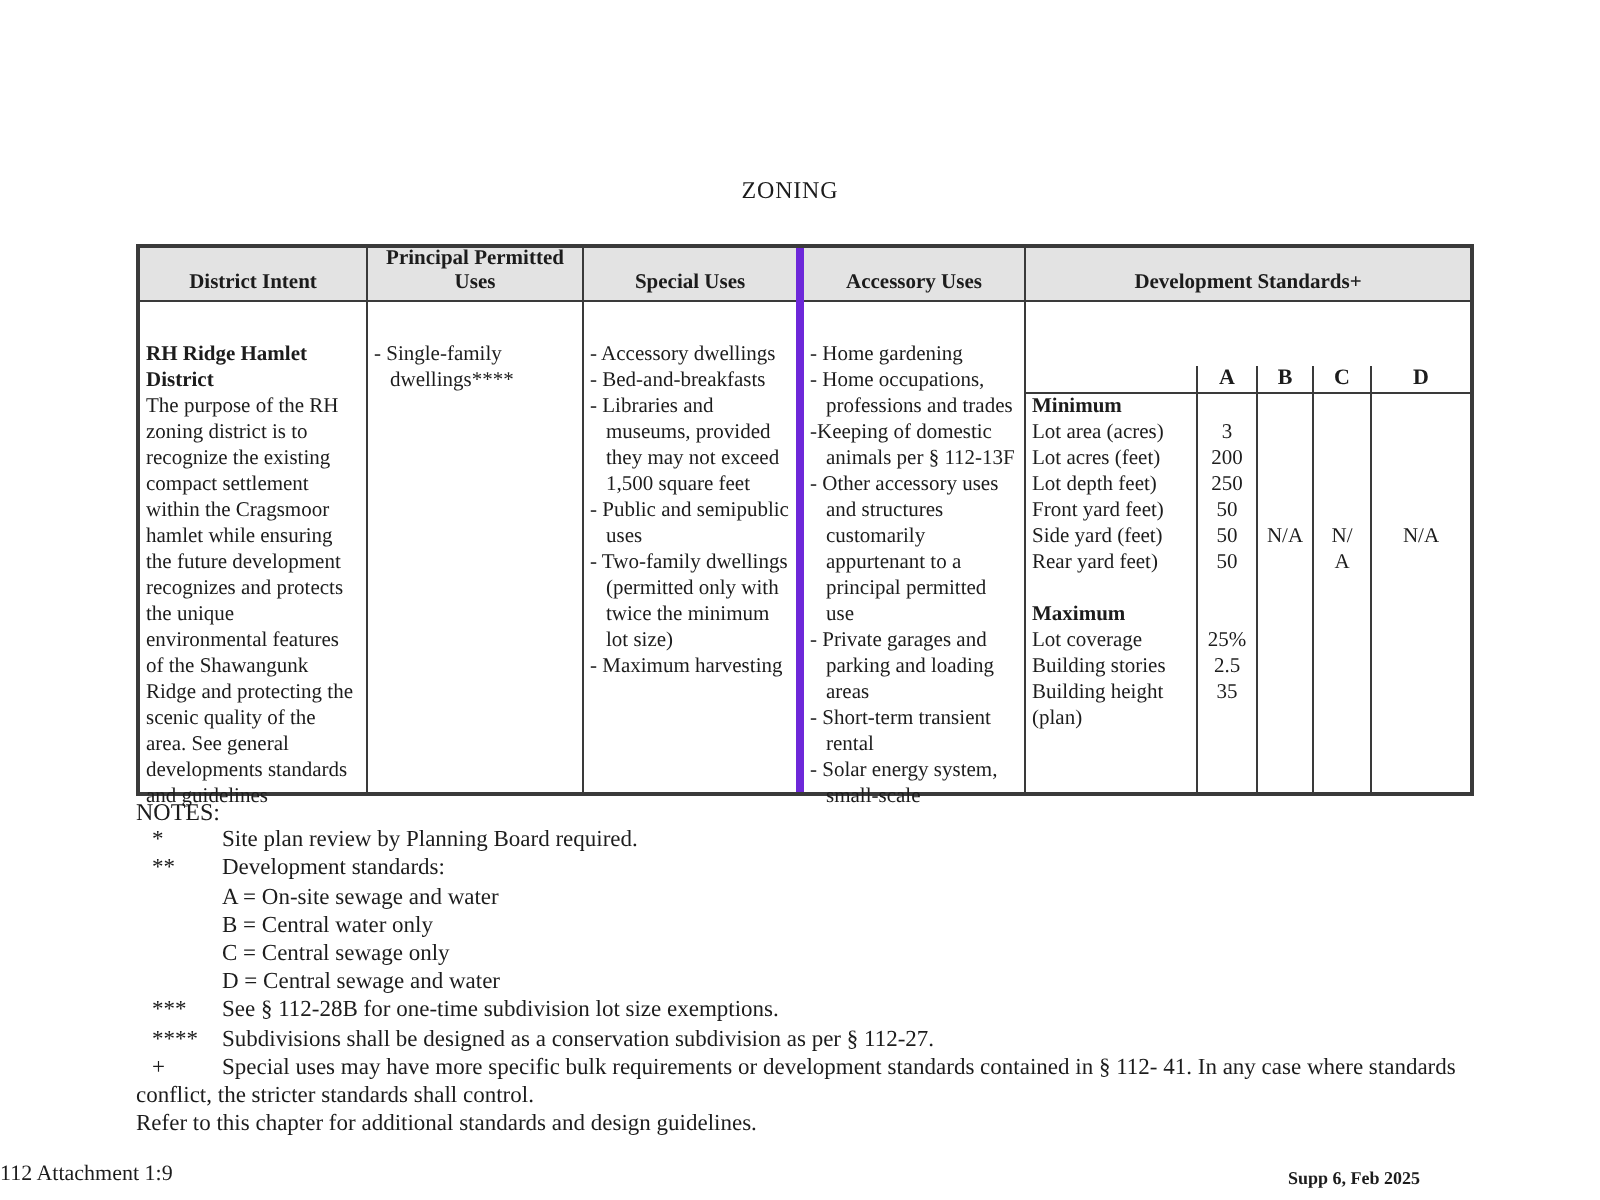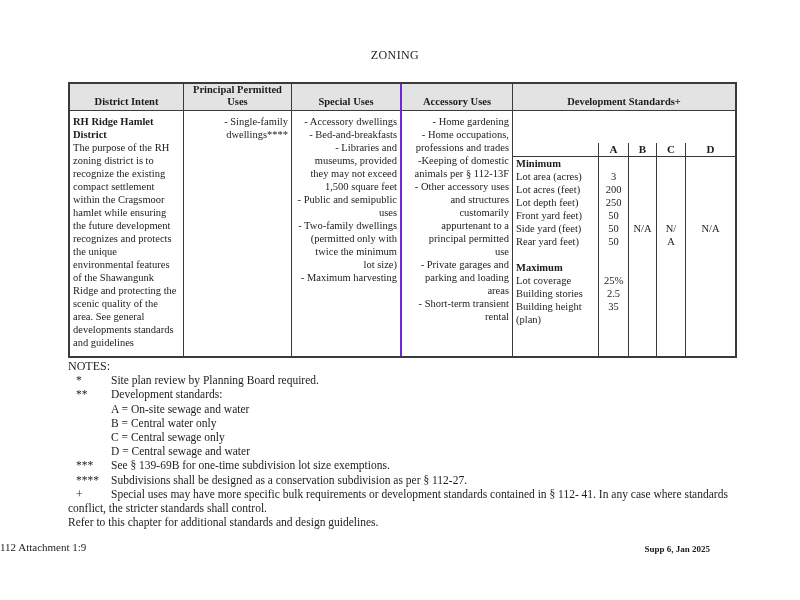--- a/index.html
+++ b/index.html
@@ -4,54 +4,54 @@
 <style>
   * { box-sizing: border-box; margin: 0; padding: 0; }
   html,body { width:800px; height:600px; }
   body {
     background:#ffffff;
     font-family:"Liberation Serif","DejaVu Serif",serif;
     color:#1c1c1c;
     position:relative;
     overflow:hidden;
   }
-  .page { position:absolute; inset:0; }
+  .page { position:absolute; inset:0;margin-top:40px; }
 
   .doc-title {
     position:absolute; top:48px; left:0; width:790px;
     text-align:center; font-size:12px; letter-spacing:.4px;
   }
 
   
   .ztable {
     position:absolute; left:68px; top:82px;
     width:669px; height:276px;
     border:2px solid #3a3a3a;
     display:flex;
     background:#fff;
     font-size:10.5px; line-height:13px;
   }
   .zcol { display:flex; flex-direction:column; }
   .zcol.c1 { width:114px; border-right:1px solid #3a3a3a; }
   .zcol.c2 { width:108px; border-right:1px solid #3a3a3a; }
-  .zcol.c3 { width:110px; border-right:2px solid #6d28d9; }
+  .zcol.c3 { width:110px; border-right:4px solid #6d28d9; }
   .zcol.c4 { width:111px; border-right:1px solid #3a3a3a; }
   .zcol.c5 { flex:1;gap:32px; }
 
   .zhead {
     height:27px; flex:none;
     background:#e3e3e3;
     border-bottom:1px solid #3a3a3a;
     font-weight:bold; font-size:10.5px; line-height:12px;
     display:flex; align-items:flex-end; justify-content:center;
     text-align:center; padding:1px 2px 2px 2px;
   }
-  .zbody { flex:1; padding:4px 3px; }
-
-  .li { padding-left:8px; text-indent:-8px; margin:0;text-align:right; }
+  .zbody { flex:1; padding:20px 3px; }
+
+  .li { padding-left:8px; text-indent:-8px; margin:0; }
   .bold { font-weight:bold; }
 
   
   .devgrid { flex:1; display:flex; }
   .dcol { display:flex; flex-direction:column; }
   .dcol.lbl { width:85px; }
   .dcol.a { width:30px; border-left:1px solid #3a3a3a; }
   .dcol.b { width:28px; border-left:1px solid #3a3a3a; }
   .dcol.cc { width:29px; border-left:1px solid #3a3a3a; }
   .dcol.d { flex:1; border-left:1px solid #3a3a3a; }
@@ -125,20 +125,21 @@
 
     <div class="zcol c4">
       <div class="zhead">Accessory Uses</div>
       <div class="zbody">
         <div class="li">- Home gardening</div>
         <div class="li">- Home occupations, professions and trades</div>
         <div class="li">-Keeping of domestic animals per § 112-13F</div>
         <div class="li">- Other accessory uses and structures customarily appurtenant to a principal permitted use</div>
         <div class="li">- Private garages and parking and loading areas</div>
         <div class="li">- Short-term transient rental</div>
+        <div class="li">- Solar energy system, small-scale</div>
       </div>
     </div>
 
     <div class="zcol c5">
       <div class="zhead">Development Standards+</div>
       <div class="devgrid">
 
         <div class="dcol lbl">
           <div class="dsub"></div>
           <div class="dline bold">Minimum</div>
@@ -250,30 +251,30 @@
     <div class="note-row">
       <div class="note-marker"></div>
       <div class="note-text">C = Central sewage only</div>
     </div>
     <div class="note-row">
       <div class="note-marker"></div>
       <div class="note-text">D = Central sewage and water</div>
     </div>
     <div class="note-row">
       <div class="note-marker">***</div>
-      <div class="note-text">See § 139-69B for one-time subdivision lot size exemptions.</div>
+      <div class="note-text">See § 112-28B for one-time subdivision lot size exemptions.</div>
     </div>
     <div class="note-row">
       <div class="note-marker">****</div>
       <div class="note-text">Subdivisions shall be designed as a conservation subdivision as per § 112-27.</div>
     </div>
 
     <div class="note-flow">
       <span class="nmark">+</span><span>Special uses may have more specific bulk requirements or development standards contained in § 112- 41. In any case where standards conflict, the stricter standards shall control.</span>
     </div>
 
     <div>Refer to this chapter for additional standards and design guidelines.</div>
   </div>
 
   <div class="footer-center">112 Attachment 1:9</div>
-  <div class="footer-right">Supp 6, Jan 2025</div>
+  <div class="footer-right">Supp 6, Feb 2025</div>
 
 </div>
 
 </body></html>

